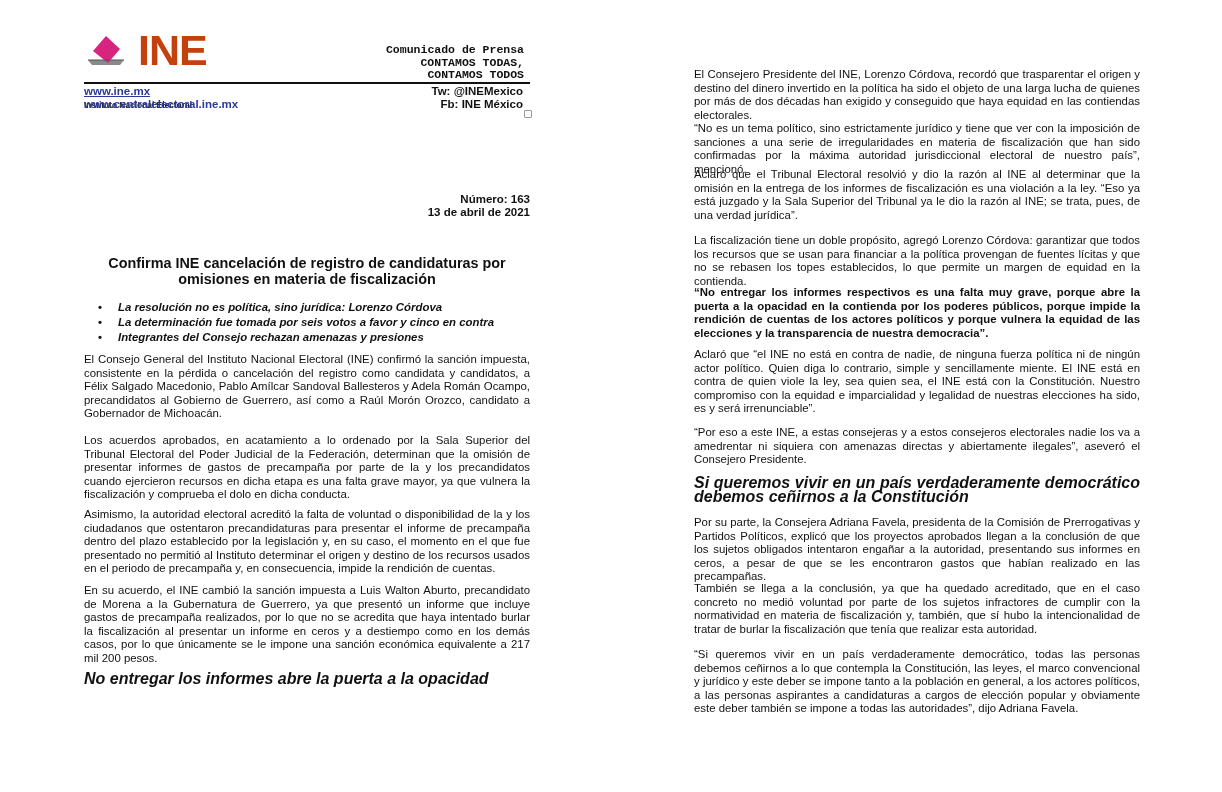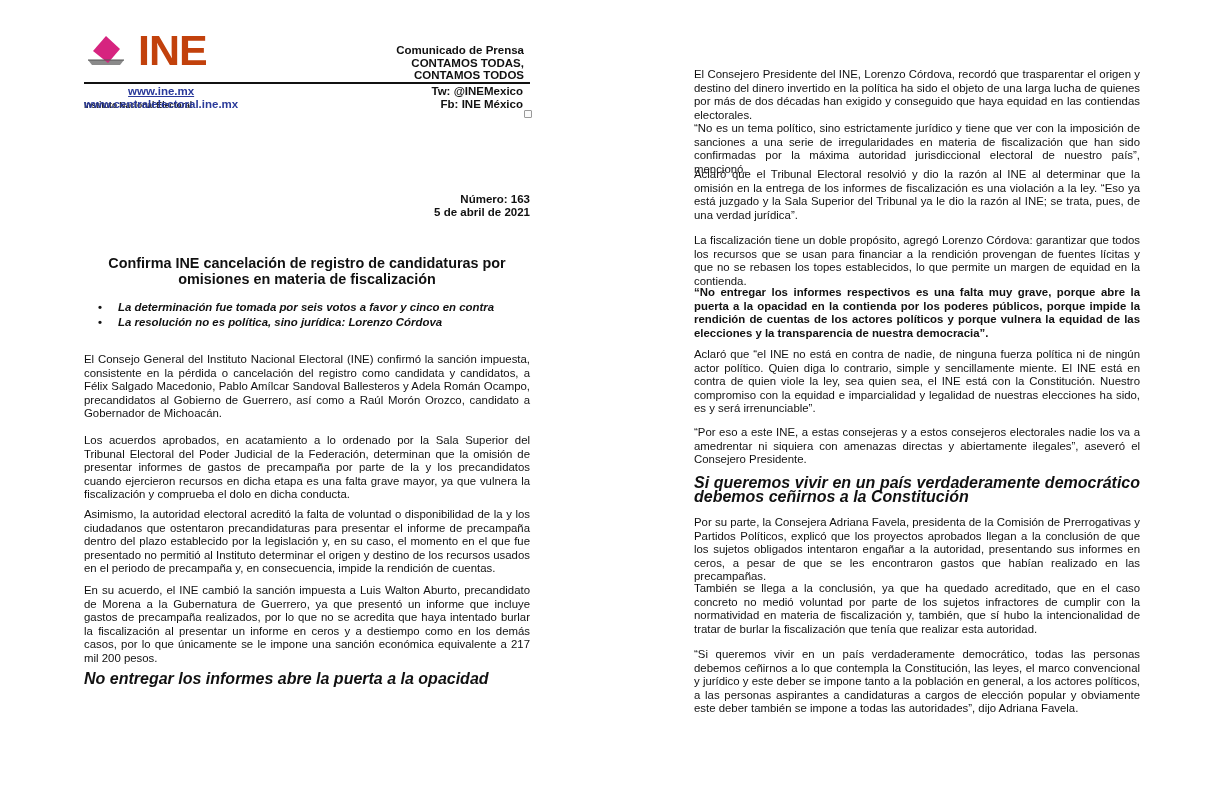--- a/index.html
+++ b/index.html
@@ -10,25 +10,25 @@
     #page-left { left: 84px; width: 446px; }
     #page-right { left: 694px; width: 446px; }
 
     p, .bp { font-size: 11.4px; line-height: 13.5px; text-align: justify; }
 
     
     .header-top { position: absolute; top: 34px; left: 0; width: 446px; height: 48px; }
     .logo-mark { position: absolute; left: 0; top: 0; width: 44px; height: 34px; }
     .logo-text-ine { position: absolute; left: 42px; top: -2px; font-weight: bold; font-size: 43px; line-height: 36px; letter-spacing: -1px; color: #c2410c; margin-left: 12px; }
     .logo-subtitle { position: absolute; left: 0; top: 34px; font-weight: bold; font-size: 8.4px; color: #222; margin-top: 32px; }
-    .press-block { position: absolute; right: 6px; top: 10px; text-align: right; font-weight: bold; font-size: 11.5px; line-height: 12.5px; }
+    .press-block { position: absolute; right: 6px; top: 10px; text-align: right; font-weight: bold; font-size: 11.5px; line-height: 12.5px; font-family: Liberation Mono, monospace; }
     .header-rule { position: absolute; top: 82px; left: 0; width: 446px; height: 1.6px; background: #111; }
     .links { position: absolute; top: 85px; left: 0; }
     .links a { display: block; font-weight: bold; font-size: 11.5px; line-height: 12.5px; color: #2a3a9a; text-decoration: none; }
-    .links a.underlined { text-decoration: underline; text-align: center; }
+    .links a.underlined { text-decoration: underline; }
     .social { position: absolute; top: 85px; right: 7px; text-align: right; font-weight: bold; font-size: 11.5px; line-height: 12.5px; }
     .checkbox-mark { position: absolute; top: 110px; right: -2px; width: 8px; height: 8px; border: 1px solid #999; border-radius: 1px; background: #fafafa; }
 
     .number-block { position: absolute; top: 193px; right: 0; text-align: right; font-weight: bold; font-size: 11.5px; line-height: 13px; }
 
     .title { position: absolute; top: 255px; left: 0; width: 446px; text-align: center; font-weight: bold; font-size: 14.4px; line-height: 16px; }
 
     .bullets { position: absolute; top: 300px; left: 14px; list-style: none; }
     .bullets li { position: relative; padding-left: 20px; font-weight: bold; font-style: italic; font-size: 11.4px; line-height: 15px; }
     .bullets li::before { content: "\2022"; position: absolute; left: 0; top: 0; font-style: normal; }
@@ -64,42 +64,43 @@
   </div>
 
   <div class="social">
     <div>Tw: @INEMexico</div>
     <div>Fb: INE México</div>
   </div>
   <div class="checkbox-mark"></div>
 
   <div class="number-block">
     <div>Número: 163</div>
-    <div>5 de abril de 2021</div>
+    <div>13 de abril de 2021</div>
   </div>
 
   <h1 class="title">Confirma INE cancelación de registro de candidaturas por omisiones en materia de fiscalización</h1>
 
   <ul class="bullets">
+    <li>La resolución no es política, sino jurídica: Lorenzo Córdova</li>
     <li>La determinación fue tomada por seis votos a favor y cinco en contra</li>
-    <li>La resolución no es política, sino jurídica: Lorenzo Córdova</li>
+    <li>Integrantes del Consejo rechazan amenazas y presiones</li>
   </ul>
 
   <p class="abs" style="top:353px;">El Consejo General del Instituto Nacional Electoral (INE) confirmó la sanción impuesta, consistente en la pérdida o cancelación del registro como candidata y candidatos, a Félix Salgado Macedonio, Pablo Amílcar Sandoval Ballesteros y Adela Román Ocampo, precandidatos al Gobierno de Guerrero, así como a Raúl Morón Orozco, candidato a Gobernador de Michoacán.</p>
   <p class="abs" style="top:434px;">Los acuerdos aprobados, en acatamiento a lo ordenado por la Sala Superior del Tribunal Electoral del Poder Judicial de la Federación, determinan que la omisión de presentar informes de gastos de precampaña por parte de la y los precandidatos cuando ejercieron recursos en dicha etapa es una falta grave mayor, ya que vulnera la fiscalización y comprueba el dolo en dicha conducta.</p>
   <p class="abs" style="top:508px;">Asimismo, la autoridad electoral acreditó la falta de voluntad o disponibilidad de la y los ciudadanos que ostentaron precandidaturas para presentar el informe de precampaña dentro del plazo establecido por la legislación y, en su caso, el momento en el que fue presentado no permitió al Instituto determinar el origen y destino de los recursos usados en el periodo de precampaña y, en consecuencia, impide la rendición de cuentas.</p>
   <p class="abs" style="top:584px;">En su acuerdo, el INE cambió la sanción impuesta a Luis Walton Aburto, precandidato de Morena a la Gubernatura de Guerrero, ya que presentó un informe que incluye gastos de precampaña realizados, por lo que no se acredita que haya intentado burlar la fiscalización al presentar un informe en ceros y a destiempo como en los demás casos, por lo que únicamente se le impone una sanción económica equivalente a 217 mil 200 pesos.</p>
   <div class="abs subhead" style="top:672px;">No entregar los informes abre la puerta a la opacidad</div>
 </div>
 
 <div class="page" id="page-right">
   <p class="abs" style="top:68px;">El Consejero Presidente del INE, Lorenzo Córdova, recordó que trasparentar el origen y destino del dinero invertido en la política ha sido el objeto de una larga lucha de quienes por más de dos décadas han exigido y conseguido que haya equidad en las contiendas electorales.</p>
   <p class="abs" style="top:122px;">“No es un tema político, sino estrictamente jurídico y tiene que ver con la imposición de sanciones a una serie de irregularidades en materia de fiscalización que han sido confirmadas por la máxima autoridad jurisdiccional electoral de nuestro país”, mencionó.</p>
   <p class="abs" style="top:168px;">Aclaró que el Tribunal Electoral resolvió y dio la razón al INE al determinar que la omisión en la entrega de los informes de fiscalización es una violación a la ley. “Eso ya está juzgado y la Sala Superior del Tribunal ya le dio la razón al INE; se trata, pues, de una verdad jurídica”.</p>
-  <p class="abs" style="top:234px;">La fiscalización tiene un doble propósito, agregó Lorenzo Córdova: garantizar que todos los recursos que se usan para financiar a la rendición provengan de fuentes lícitas y que no se rebasen los topes establecidos, lo que permite un margen de equidad en la contienda.</p>
+  <p class="abs" style="top:234px;">La fiscalización tiene un doble propósito, agregó Lorenzo Córdova: garantizar que todos los recursos que se usan para financiar a la política provengan de fuentes lícitas y que no se rebasen los topes establecidos, lo que permite un margen de equidad en la contienda.</p>
   <p class="abs" style="top:286px;font-weight:bold;">“No entregar los informes respectivos es una falta muy grave, porque abre la puerta a la opacidad en la contienda por los poderes públicos, porque impide la rendición de cuentas de los actores políticos y porque vulnera la equidad de las elecciones y la transparencia de nuestra democracia”.</p>
   <p class="abs" style="top:348px;">Aclaró que “el INE no está en contra de nadie, de ninguna fuerza política ni de ningún actor político. Quien diga lo contrario, simple y sencillamente miente. El INE está en contra de quien viole la ley, sea quien sea, el INE está con la Constitución. Nuestro compromiso con la equidad e imparcialidad y legalidad de nuestras elecciones ha sido, es y será irrenunciable”.</p>
   <p class="abs" style="top:426px;">“Por eso a este INE, a estas consejeras y a estos consejeros electorales nadie los va a amedrentar ni siquiera con amenazas directas y abiertamente ilegales”, aseveró el Consejero Presidente.</p>
   <div class="abs subhead" style="top:476px; text-align:justify;">Si queremos vivir en un país verdaderamente democrático debemos ceñirnos a la Constitución</div>
   <p class="abs" style="top:516px;">Por su parte, la Consejera Adriana Favela, presidenta de la Comisión de Prerrogativas y Partidos Políticos, explicó que los proyectos aprobados llegan a la conclusión de que los sujetos obligados intentaron engañar a la autoridad, presentando sus informes en ceros, a pesar de que se les encontraron gastos que habían realizado en las precampañas.</p>
   <p class="abs" style="top:582px;">También se llega a la conclusión, ya que ha quedado acreditado, que en el caso concreto no medió voluntad por parte de los sujetos infractores de cumplir con la normatividad en materia de fiscalización y, también, que sí hubo la intencionalidad de tratar de burlar la fiscalización que tenía que realizar esta autoridad.</p>
   <p class="abs" style="top:648px;">“Si queremos vivir en un país verdaderamente democrático, todas las personas debemos ceñirnos a lo que contempla la Constitución, las leyes, el marco convencional y jurídico y este deber se impone tanto a la población en general, a los actores políticos, a las personas aspirantes a candidaturas a cargos de elección popular y obviamente este deber también se impone a todas las autoridades”, dijo Adriana Favela.</p>
 </div>
 
 </body></html>

